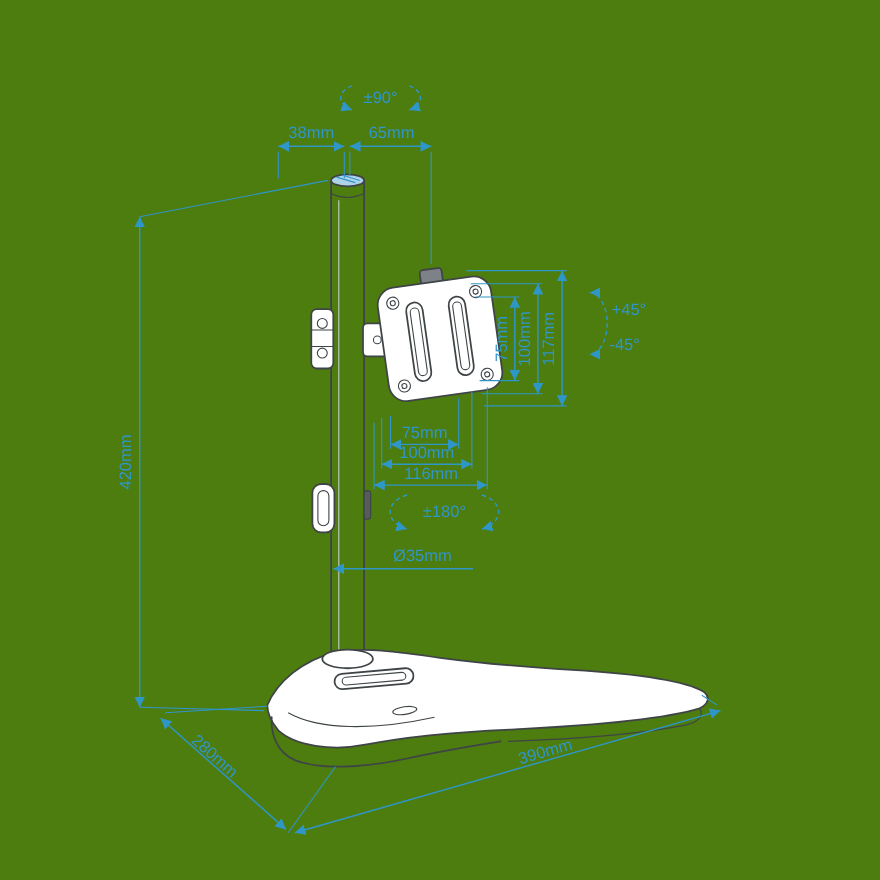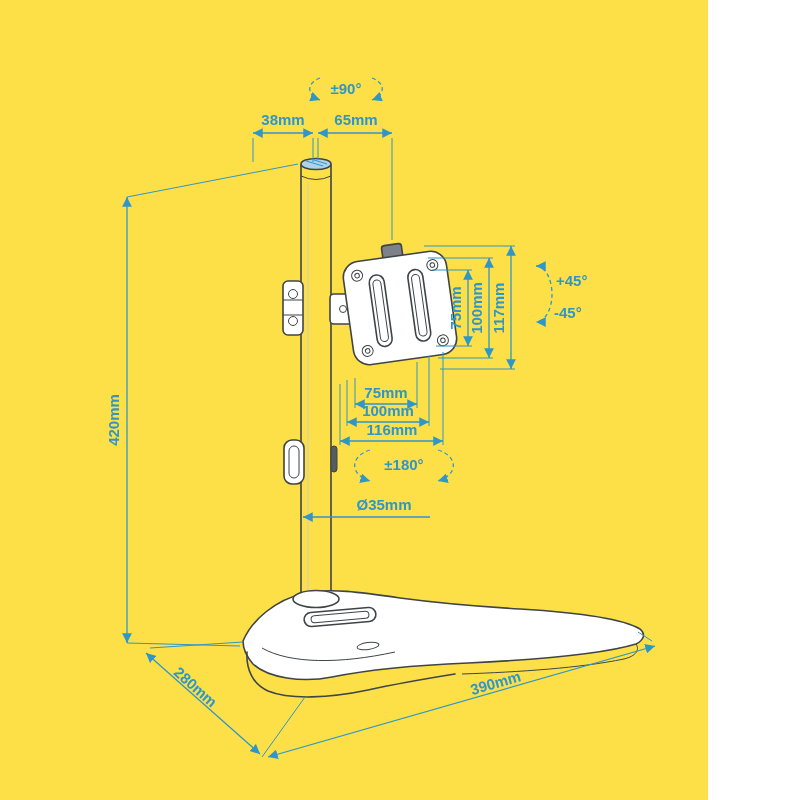--- a/index.html
+++ b/index.html
@@ -1,17 +1,17 @@
 <!DOCTYPE html>
 <html><head>
 <meta charset="utf-8">
 <style>
   html,body{margin:0;padding:0;background:#ffffff;}
-  #stage{width:708px;height:800px;position:relative;background:#fde047;overflow:hidden;
-         font-family:"Liberation Sans", sans-serif;font-weight:bold;}
+  #stage{width:800px;height:800px;position:relative;background:#4d7c0f;overflow:hidden;
+         font-family:"Liberation Sans", sans-serif;}
   svg{display:block;}
   .ink-shape{stroke-width:1.6;stroke-linejoin:round;stroke-linecap:round;}
   .thin{stroke-width:1;}
   .dim-line{fill:none;stroke-width:1.3;}
   .ext-line{fill:none;stroke-width:1;}
   .dash{stroke-dasharray:4 3;fill:none;stroke-width:1.3;}
   text.dim-text{font-size:15px;font-family:"Liberation Sans", sans-serif;}
 </style>
 </head>
 <body>

